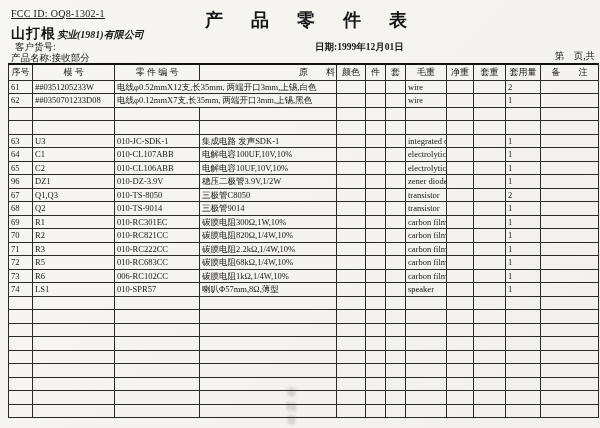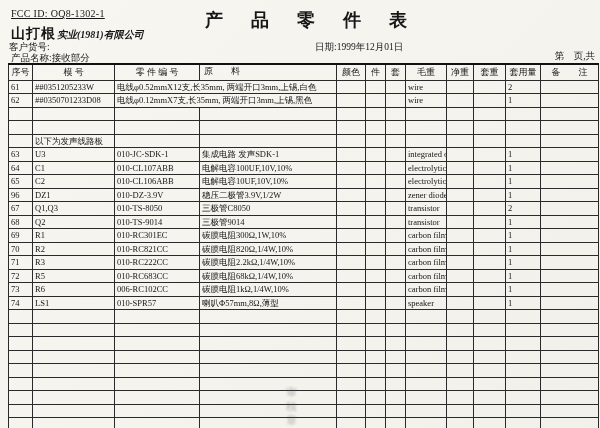--- a/index.html
+++ b/index.html
@@ -14,28 +14,28 @@
   
   .fcc{
     position:absolute;left:11px;top:8px;
     font-size:10px;letter-spacing:.3px;
     text-decoration:underline;
     font-family:"Liberation Serif","DejaVu Serif",serif;
   }
   .company{position:absolute;left:11px;top:24px;white-space:nowrap;text-align:right;}
   .company .big{font-size:14px;font-weight:bold;letter-spacing:1px;}
   .company .small{font-size:10px;font-weight:bold;font-style:italic;margin-left:1px;}
-  .custno{position:absolute;left:9px;top:41px;font-size:9.5px;}
+  .custno{position:absolute;left:15px;top:41px;font-size:9.5px;}
   .prodname{position:absolute;left:11px;top:52px;font-size:9.5px;}
   .title{
     position:absolute;left:205px;top:8px;width:260px;
     font-size:18px;font-weight:bold;letter-spacing:28px;
     white-space:nowrap;
   }
-  .date{position:absolute;left:315px;top:41px;font-size:9.5px;}
+  .date{position:absolute;left:315px;top:41px;font-size:9.5px;font-weight:bold;}
   .pageno{
     position:absolute;right:3px;top:50px;
     font-size:9.5px;
     border-bottom:1.5px solid #111;
     padding:0 2px 1px 6px;
   }
   
   table#parts{
     position:absolute;left:8px;top:63px;
     width:590px;
@@ -51,21 +51,21 @@
     font-weight:normal;
   }
   #parts th{
     border-top:2px solid #111;
     font-size:9px;
     text-align:center;
     padding:1px 1px;
   }
   #parts td.c{text-align:left;}
   #parts td.l{text-align:left;}
-  #parts th.hl{text-align:left;padding-left:4px;font-family:Liberation Mono, monospace;}
+  #parts th.hl{text-align:right;padding-left:4px;}
   .section-label{font-weight:bold;}
   
   .stamp{
     position:absolute;left:286px;top:386px;
     display:flex;flex-direction:column;gap:1px;
     font-size:11px;color:#4a4a4a;
     opacity:.38;filter:blur(1.2px);
     line-height:1.2;
   }
 </style>
@@ -167,34 +167,20 @@
           <td></td>
           <td></td>
           <td></td>
           <td class="l"></td>
           <td></td>
           <td></td>
           <td class="c"></td>
           <td></td>
         </tr>
         <tr>
-          <td></td>
-          <td class="l section-label">以下为发声线路板</td>
-          <td></td>
-          <td></td>
-          <td></td>
-          <td></td>
-          <td></td>
-          <td></td>
-          <td></td>
-          <td></td>
-          <td></td>
-          <td></td>
-        </tr>
-        <tr>
           <td class="c">63</td>
           <td class="l">U3</td>
           <td class="l">010-JC-SDK-1</td>
           <td class="l">集成电路 发声SDK-1</td>
           <td></td>
           <td></td>
           <td></td>
           <td class="l">integrated circuits</td>
           <td></td>
           <td></td>

